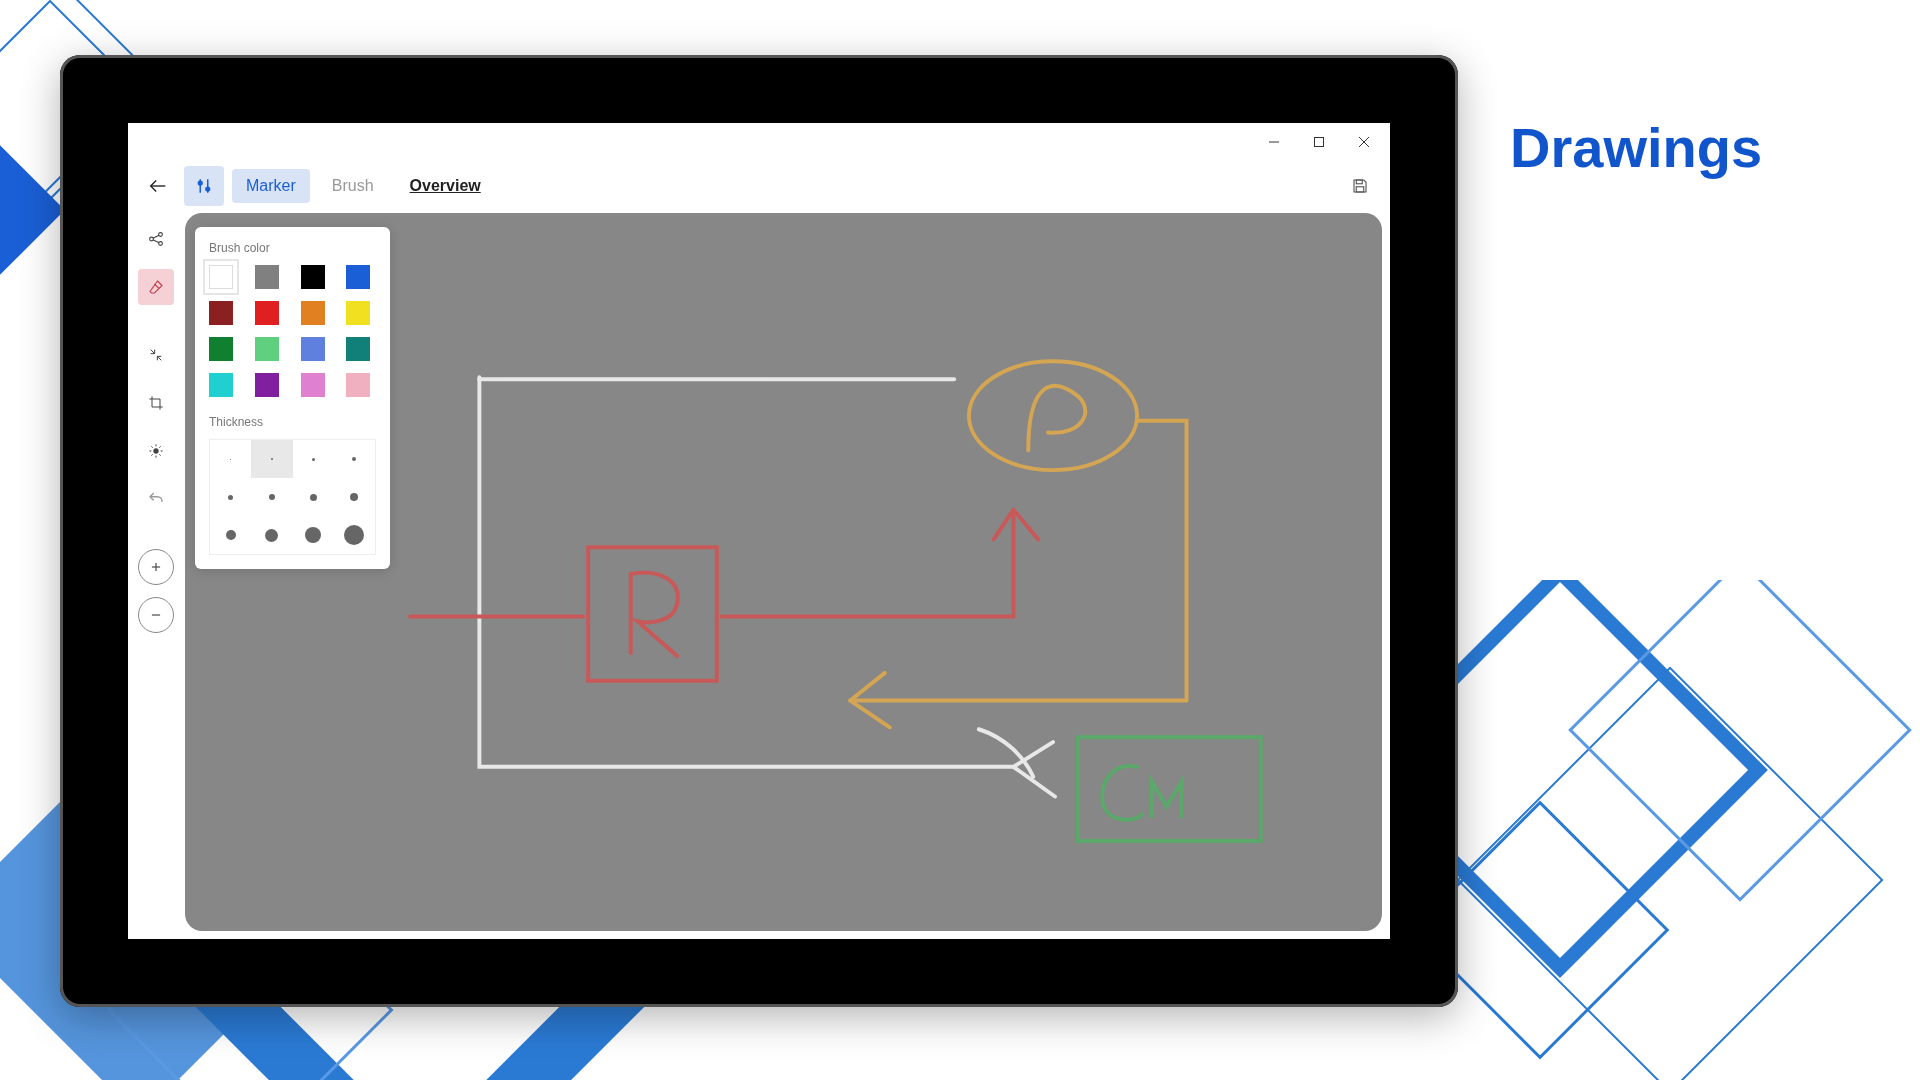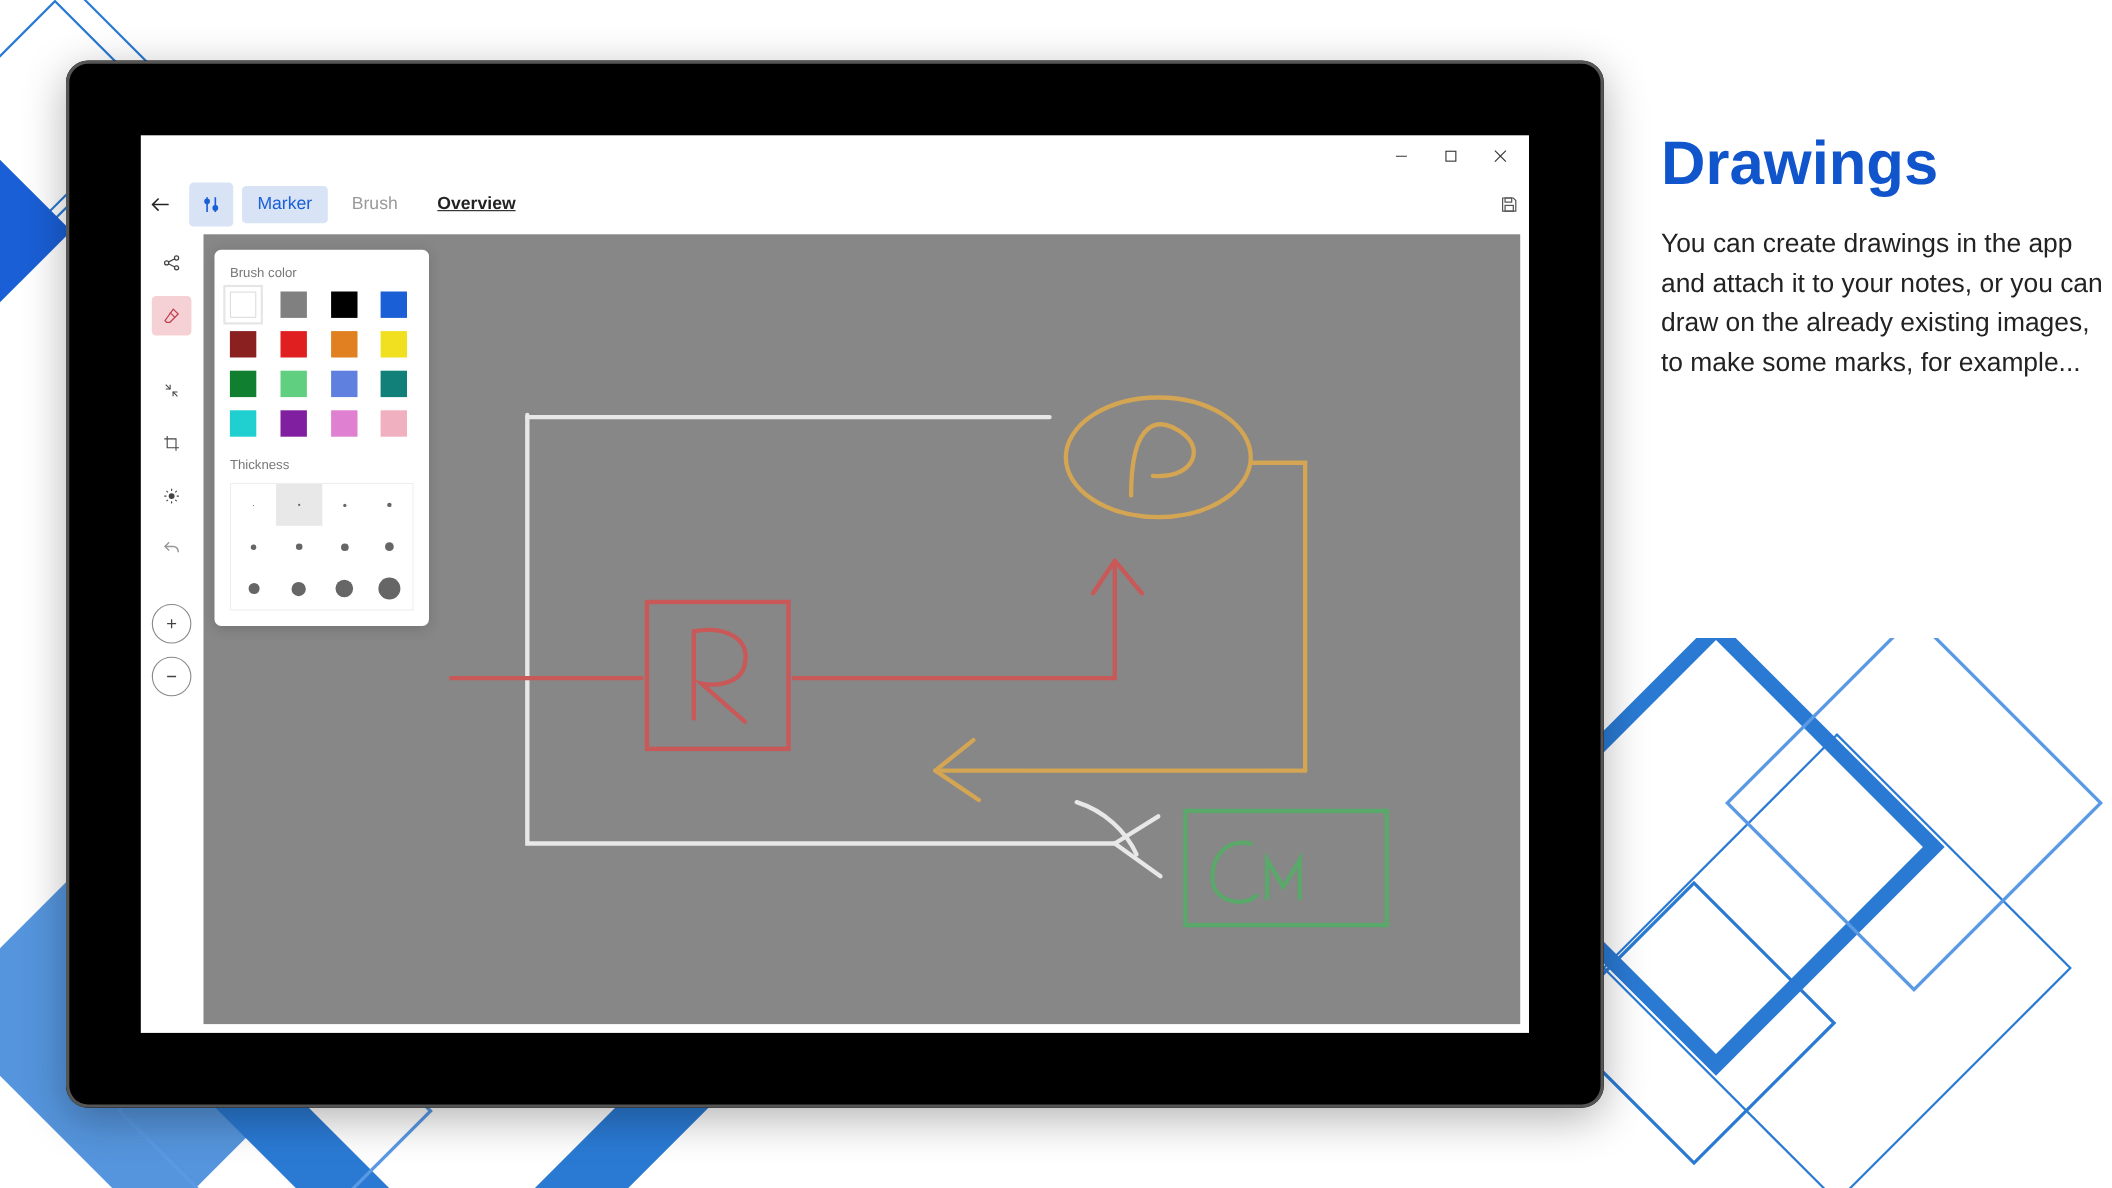--- a/index.html
+++ b/index.html
@@ -14,40 +14,40 @@
 
 .tablet { position: absolute; left: 60px; top: 55px; width: 1398px; height: 952px; background: #000; border-radius: 20px; box-shadow: 0 10px 40px rgba(0,0,0,0.3), inset 0 0 0 3px #555; z-index: 5; }
 .screen { position: absolute; left: 68px; top: 68px; right: 68px; bottom: 68px; background: #fff; overflow: hidden; }
 
 
 .titlebar { height: 38px; display: flex; justify-content: flex-end; align-items: center; padding-right: 4px; }
 .win-btn { width: 45px; height: 38px; display: flex; align-items: center; justify-content: center; font-size: 13px; color: #333; cursor: pointer; }
 .win-btn svg { width: 12px; height: 12px; }
 
 
-.app-toolbar { height: 50px; display: flex; align-items: center; padding: 0 0; gap: 8px; text-align: right; }
+.app-toolbar { height: 50px; display: flex; align-items: center; padding: 0 12px; gap: 8px; text-align: right; }
 .back-btn { width: 36px; height: 36px; display: flex; align-items: center; justify-content: center; cursor: pointer; }
 .tool-icon-btn { width: 40px; height: 40px; display: flex; align-items: center; justify-content: center; border-radius: 4px; cursor: pointer; }
 .tool-icon-btn.active { background: #d8e3f5; }
 .tool-text-btn { padding: 8px 14px; border-radius: 4px; font-size: 16px; cursor: pointer; color: #444; }
 .tool-text-btn.active { background: #d8e3f5; color: #1a5fd6; font-weight: 500; }
 .tool-text-btn.disabled { color: #999; }
 .tool-text-btn.overview { font-weight: 600; color: #222; text-decoration: underline; }
 .toolbar-spacer { flex: 1; }
 .save-btn { width: 36px; height: 36px; display: flex; align-items: center; justify-content: center; cursor: pointer; }
 
 
 .content { display: flex; height: calc(100% - 88px); }
 .left-tools { width: 55px; display: flex; flex-direction: column; align-items: center; gap: 12px; padding-top: 10px; }
 .side-tool { width: 36px; height: 36px; display: flex; align-items: center; justify-content: center; border-radius: 4px; cursor: pointer; }
 .side-tool.pink-active { background: #f5d1d6; }
 .side-tool.outlined { border: 1px solid #888; border-radius: 50%; }
 
 
-.canvas-wrap { flex: 1; background: #878787; position: relative; margin: 2px 8px 8px 2px; }
+.canvas-wrap { flex: 1; background: #878787; position: relative; margin: 2px 8px 8px 2px; border-radius: 17px; }
 
 
 .brush-panel { position: absolute; left: 10px; top: 14px; width: 195px; background: #fff; border-radius: 6px; box-shadow: 0 2px 12px rgba(0,0,0,0.15); padding: 14px; z-index: 10; }
 .panel-label { font-size: 12px; color: #777; margin-bottom: 10px; }
 .color-grid { display: grid; grid-template-columns: repeat(4, 1fr); gap: 12px 16px; margin-bottom: 18px; }
 .color-swatch { width: 24px; height: 24px; cursor: pointer; }
 .color-swatch.selected { outline: 2px solid rgba(0,0,0,0.1); outline-offset: 4px; background-color: #fdfdfd; border: 1px solid #eee; }
 .thickness-grid { display: grid; grid-template-columns: repeat(4, 1fr); gap: 0; border: 1px solid #eee; }
 .thick-cell { height: 38px; display: flex; align-items: center; justify-content: center; cursor: pointer; }
 .thick-cell.selected { background: #e8e8e8; }
@@ -295,14 +295,13 @@
           </g>
         </svg>
       </div>
     </div>
 
   </div>
 </div>
 
 <div class="marketing">
   <h1>Drawings</h1>
-  <p>You can create drawings in the app and attach it to your notes, or you can draw on the already existing images, to make some marks, for example...</p>
 </div>
 
 </body></html>

